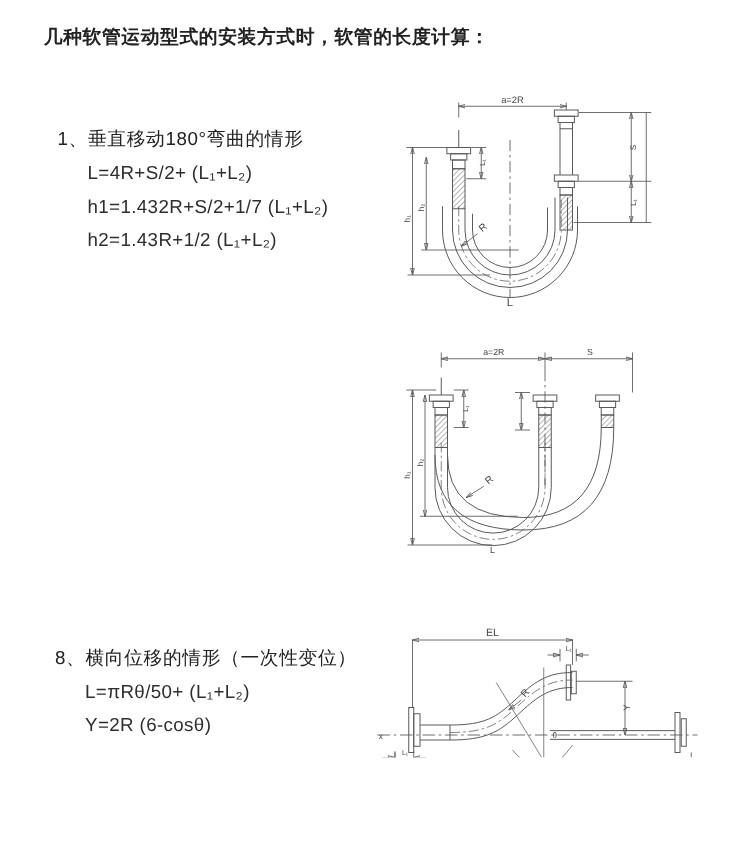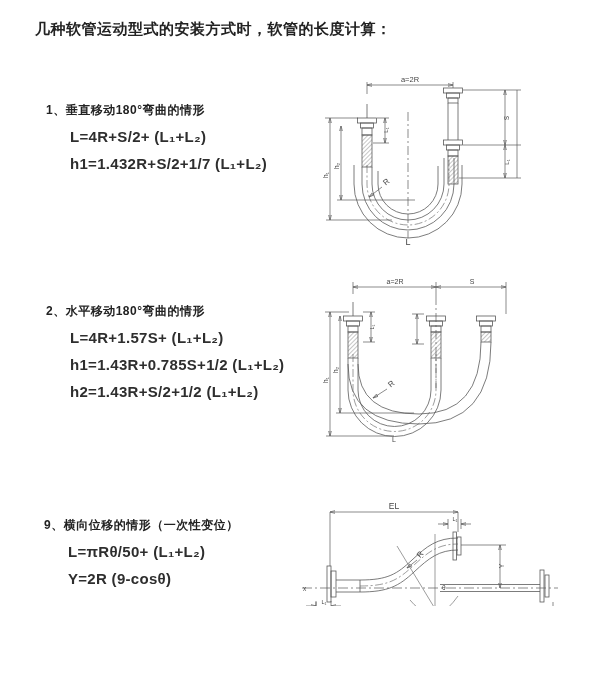--- a/index.html
+++ b/index.html
@@ -1,22 +1,22 @@
 <!DOCTYPE html>
 <html><head>
 <meta charset="utf-8">
 <style>
   html,body{margin:0;padding:0;background:#ffffff;}
   .page{position:relative;width:600px;height:606px;background:#ffffff;overflow:hidden;
         font-family:"Liberation Sans","DejaVu Sans",sans-serif;color:#2b2b2b;}
   .title{position:absolute;left:35px;top:20px;font-size:15px;font-weight:700;letter-spacing:.5px;color:#222;}
   .sec{position:absolute;}
-  .sec-heading{font-size:12px;font-weight:700;color:#222;letter-spacing:.5px;}
+  .sec-heading{font-size:15px;font-weight:400;color:#222;letter-spacing:.5px;}
   .formulas{margin-top:4px;padding-left:24px;}
-  .formula{font-size:15px;font-weight:700;color:#2e2e2e;line-height:27px;letter-spacing:.3px;}
+  .formula{font-size:15px;font-weight:400;color:#2e2e2e;line-height:27px;letter-spacing:.3px;}
   .sec1{left:46px;top:102px;}
   .sec2{left:46px;top:303px;}
   .sec3{left:44px;top:517px;}
   .diag{position:absolute;}
   .d1{left:318px;top:70px;}
   .d2{left:316px;top:272px;}
   .d3{left:300px;top:498px;}
   svg text{fill:#444;font-family:"Liberation Sans","DejaVu Sans",sans-serif;}
   svg line,svg path,svg rect.o,svg polyline{stroke:#5a5a5a;fill:none;}
 </style>
@@ -25,37 +25,30 @@
 
 <div class="page">
 
   <div class="title">几种软管运动型式的安装方式时，软管的长度计算：</div>
 
   <section class="sec sec1">
     <div class="sec-heading">1、垂直移动180°弯曲的情形</div>
     <div class="formulas">
       <div class="formula">L=4R+S/2+ (L₁+L₂)</div>
       <div class="formula">h1=1.432R+S/2+1/7 (L₁+L₂)</div>
+      <div class="formula">h2=1.43R+1/2 (L₁+L₂)</div>
     </div>
   </section>
 
-  <section class="sec sec2">
-    <div class="sec-heading">2、水平移动180°弯曲的情形</div>
-    <div class="formulas">
-      <div class="formula">L=4R+1.57S+ (L₁+L₂)</div>
-      <div class="formula">h1=1.43R+0.785S+1/2 (L₁+L₂)</div>
-      <div class="formula">h2=1.43R+S/2+1/2 (L₁+L₂)</div>
-    </div>
-  </section>
 
   <section class="sec sec3">
-    <div class="sec-heading">9、横向位移的情形（一次性变位）</div>
+    <div class="sec-heading">8、横向位移的情形（一次性变位）</div>
     <div class="formulas">
       <div class="formula">L=πRθ/50+ (L₁+L₂)</div>
-      <div class="formula">Y=2R (9-cosθ)</div>
+      <div class="formula">Y=2R (6-cosθ)</div>
     </div>
   </section>
 
   <svg class="diag d1" width="282" height="180" viewBox="0 0 282 180">
     <defs>
       <pattern id="hp1" width="3" height="3" patternUnits="userSpaceOnUse" patternTransform="rotate(45)">
         <line x1="0" y1="0" x2="0" y2="3" stroke="#888" stroke-width="0.7"></line>
       </pattern>
       <marker id="ar1" viewBox="0 0 8 8" refX="7.5" refY="4" markerWidth="8" markerHeight="8" orient="auto-start-reverse">
         <path d="M0,2 L8,4 L0,6 z" fill="#555" stroke="none"></path>

